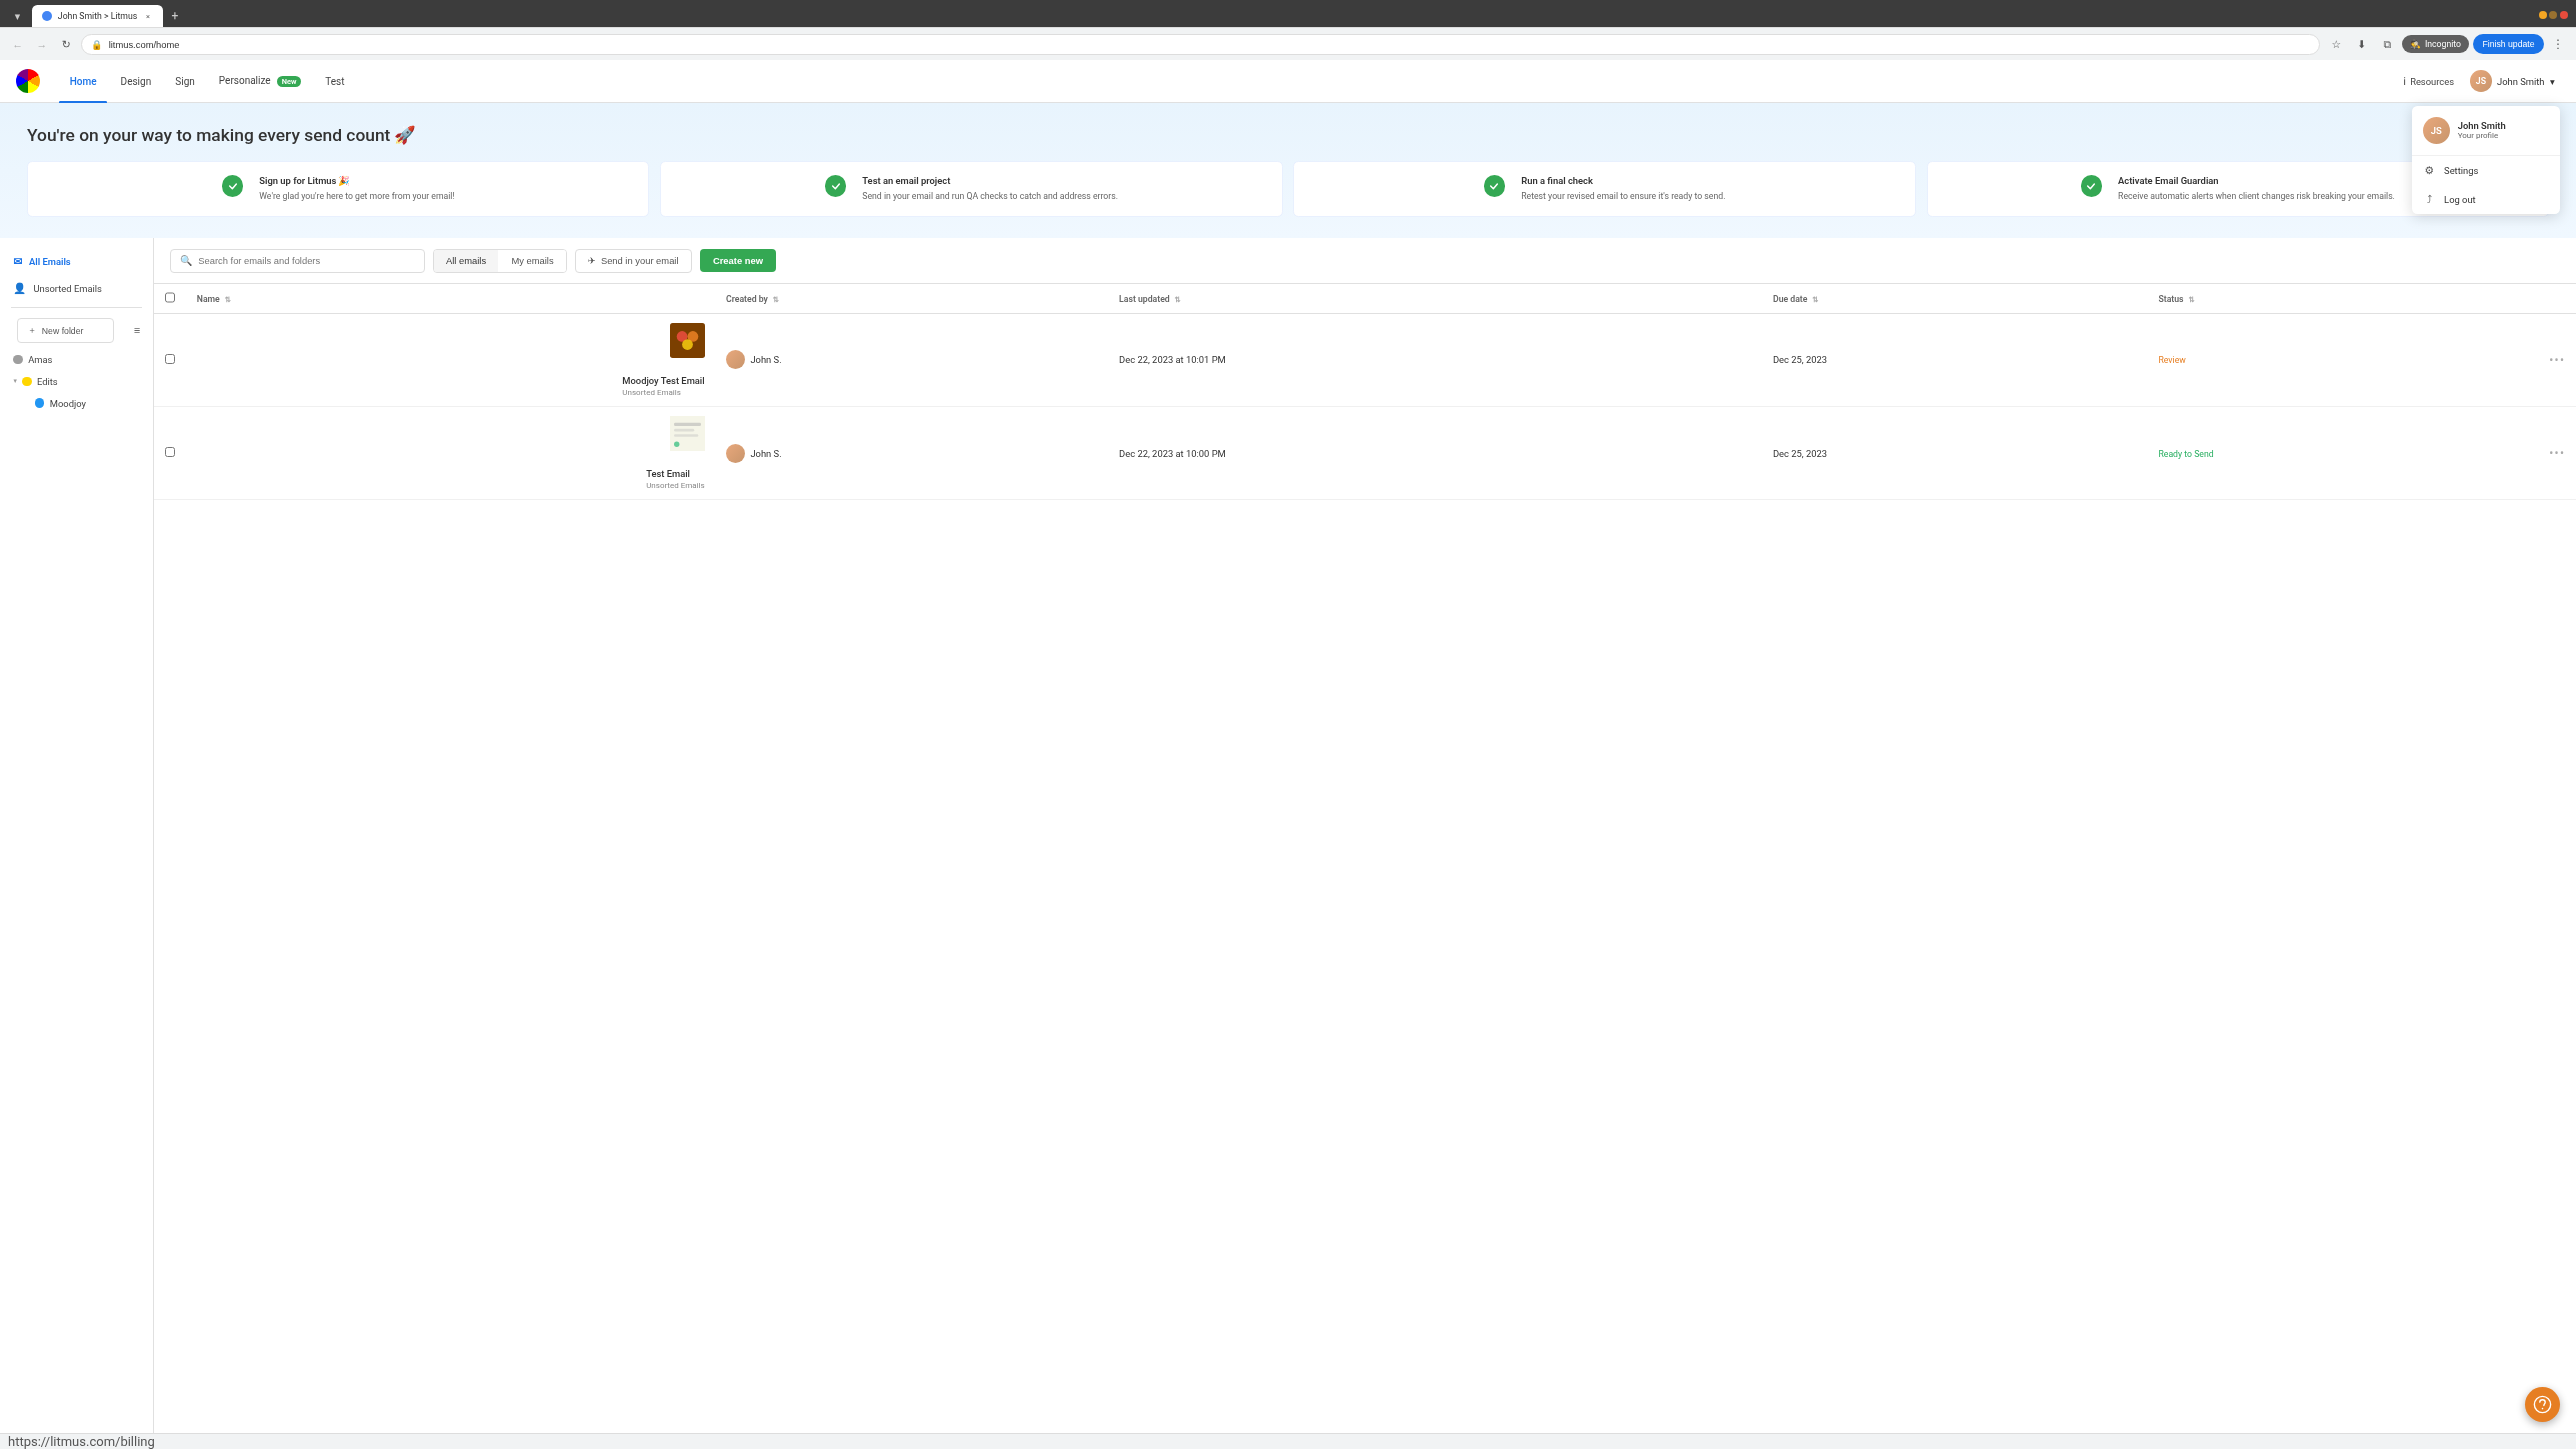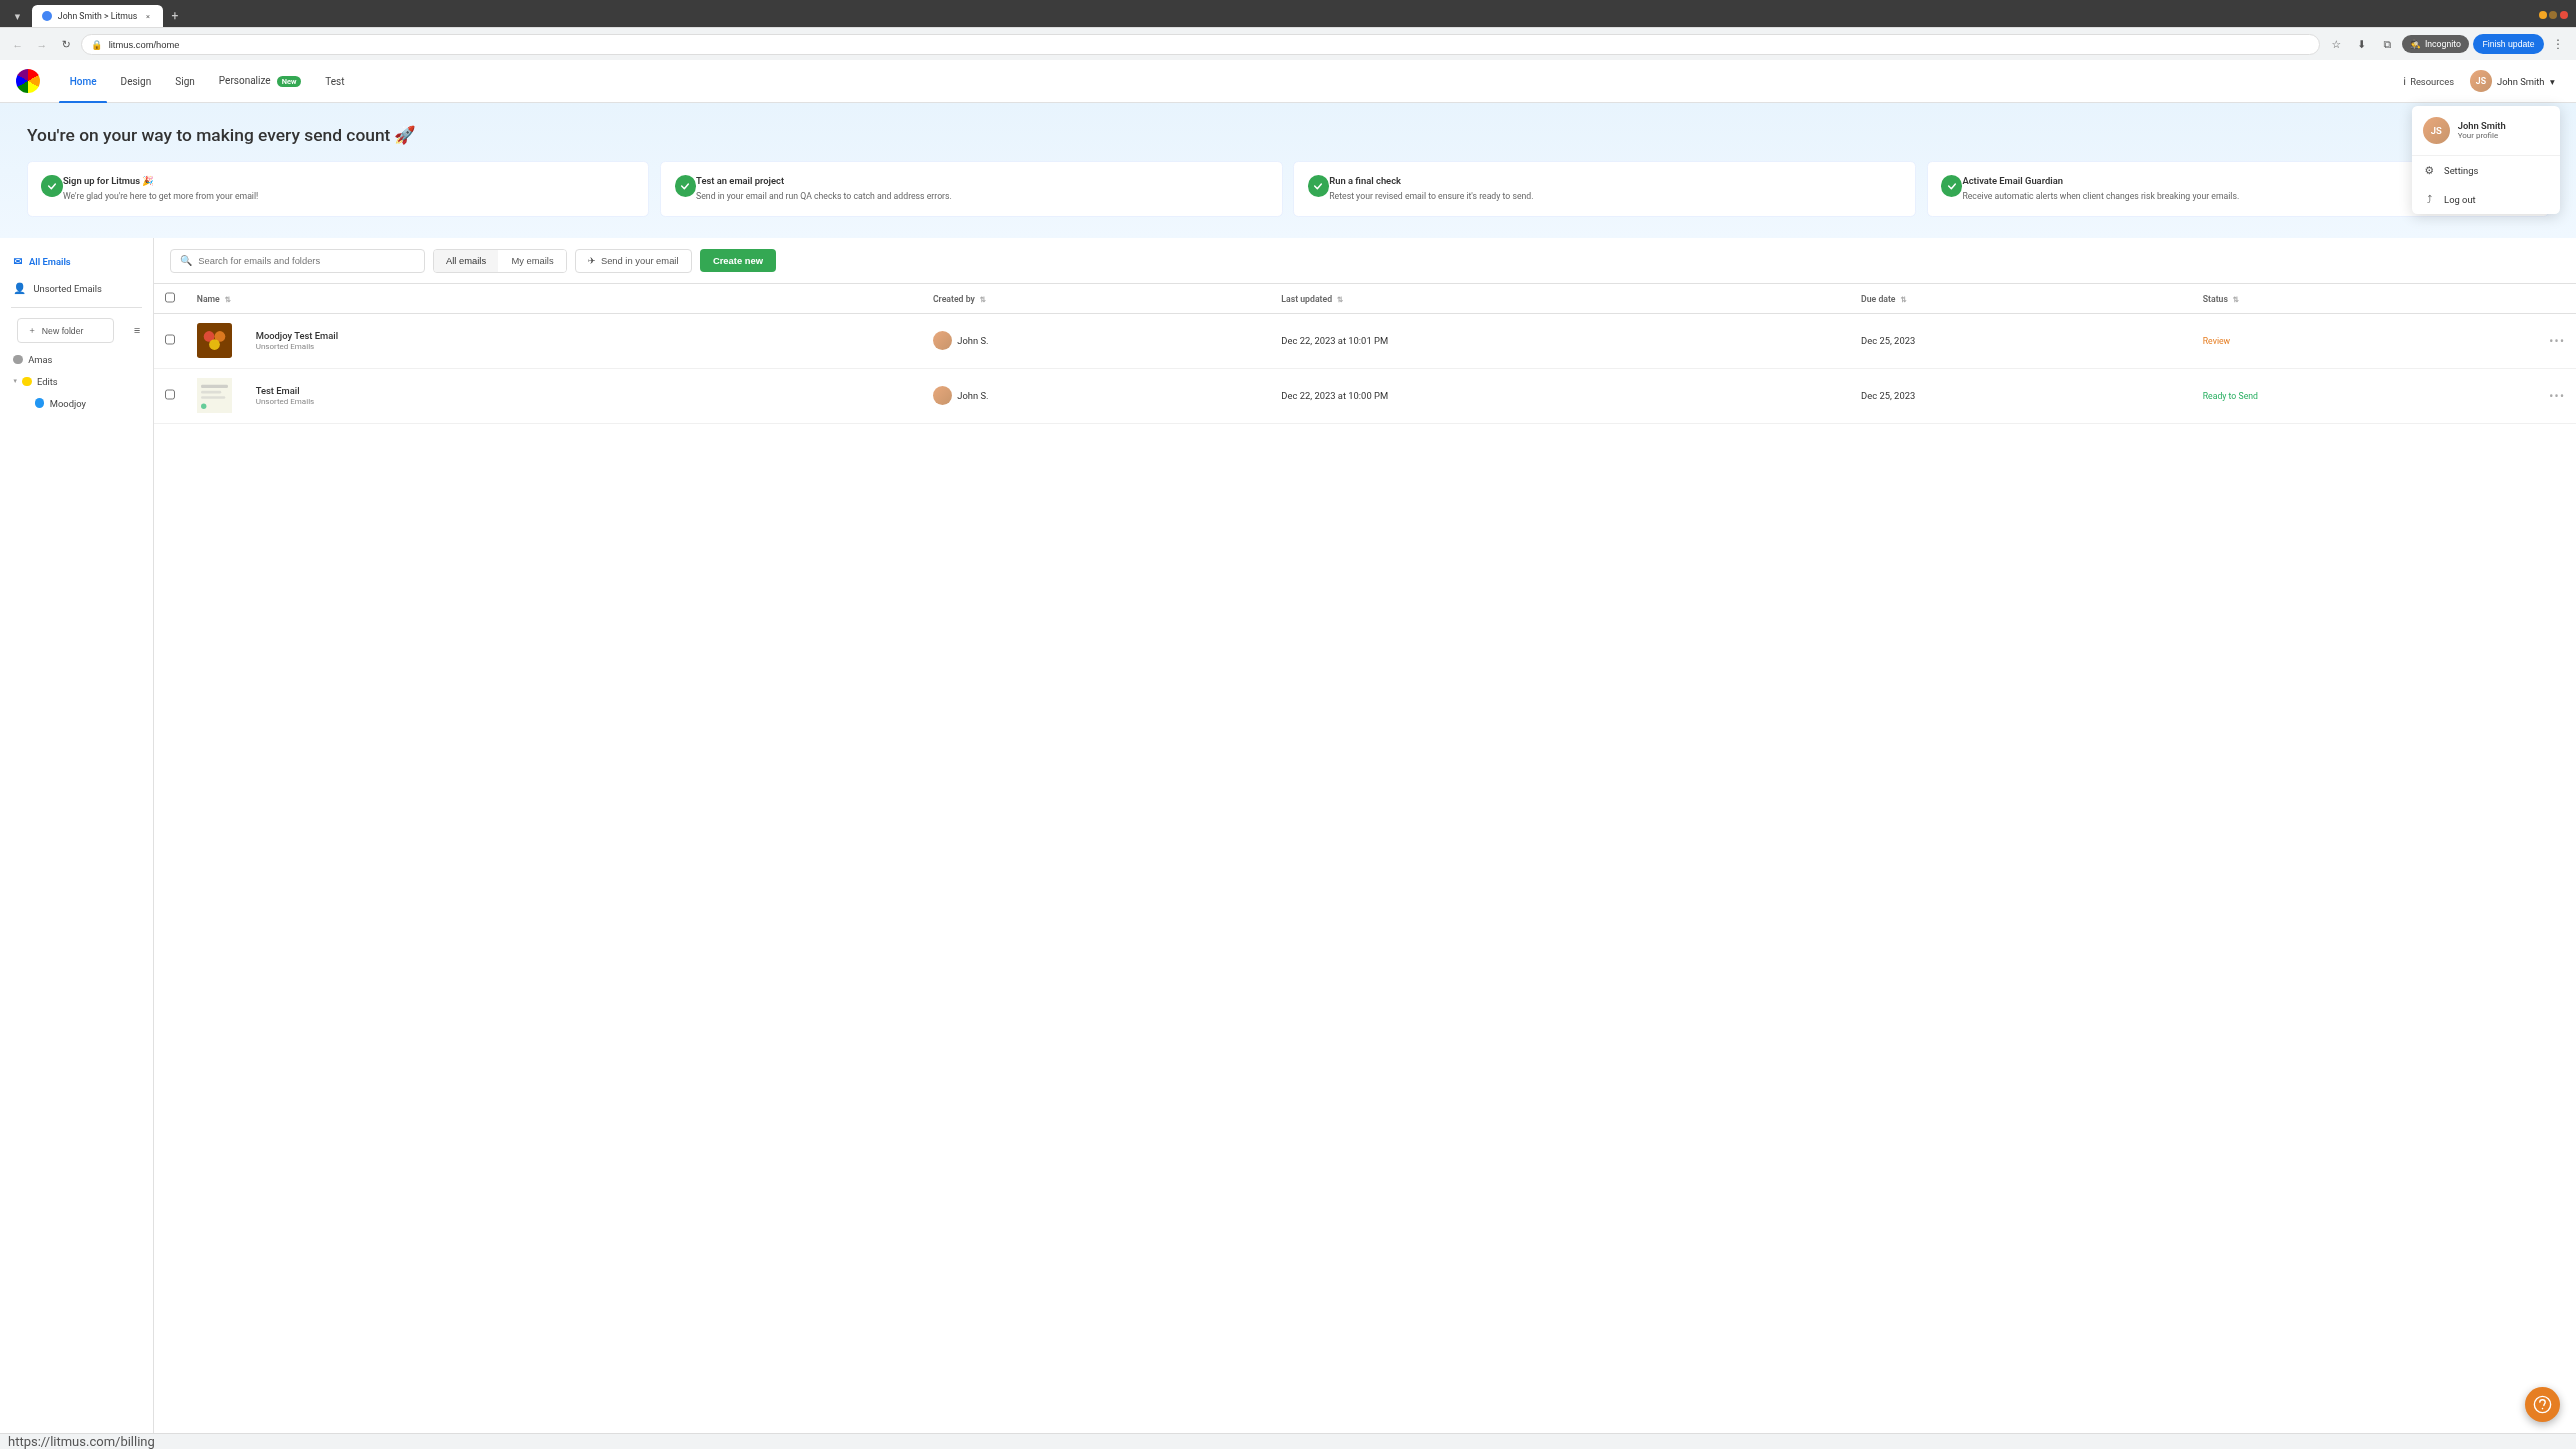--- a/index.html
+++ b/index.html
@@ -47,21 +47,21 @@
     .dropdown-user-name { font-size: 9.4px; font-weight: 600; color: #333; }
     .dropdown-user-sub { font-size: 8px; color: #666; }
     .dropdown-item { display: flex; align-items: center; gap: 8px; padding: 8px 10.7px; font-size: 9.4px; color: #333; cursor: pointer; }
     .dropdown-icon { width: 13.4px; height: 13.4px; display: flex; align-items: center; justify-content: center; color: #555; font-size: 10.7px; }
 
     
     .hero { background: linear-gradient(to bottom, #e8f4fd, #f0f8ff); padding: 21.5px 27px; }
     .getting-started-label { font-size: 8px; font-weight: 600; color: #555; letter-spacing: 0.7px; text-transform: uppercase; margin-bottom: 5.4px; }
     .hero-title { font-size: 17.4px; font-weight: 500; color: #333; margin-bottom: 16px; }
     .task-cards { display: grid; grid-template-columns: repeat(4, 1fr); gap: 10.7px; }
-    .task-card { background: #fff; border-radius: 5.4px; padding: 13.4px; display: flex; align-items: flex-start; gap: 0; border: 0.7px solid #e8f0fe; }
+    .task-card { background: #fff; border-radius: 5.4px; padding: 13.4px; display: flex; align-items: flex-start; gap: 16px; border: 0.7px solid #e8f0fe; justify-content: center; }
     .task-check { width: 21.5px; height: 21.5px; border-radius: 50%; background: #34a853; display: flex; align-items: center; justify-content: center; flex-shrink: 0; }
     .task-check svg { width: 12px; height: 12px; }
     .task-title { font-size: 9.4px; font-weight: 600; color: #333; margin-bottom: 4px; }
     .task-desc { font-size: 8.7px; color: #666; line-height: 1.4; }
 
     
     .main-content { display: flex; height: calc(100vh - 60px - 43px - 148px); }
 
     
     .sidebar { width: 154px; border-right: 0.7px solid #e0e0e0; background: #fff; padding: 10.7px 0; overflow-y: auto; flex-shrink: 0; }
@@ -82,21 +82,21 @@
     .search-box { flex: 1; display: flex; align-items: center; gap: 5.4px; border: 0.7px solid #ddd; border-radius: 4px; padding: 5.4px 9.4px; background: #fff; max-width: 255px; }
     .search-box input { border: none; outline: none; font-size: 9.4px; color: #333; width: 100%; background: transparent; }
     .filter-btns { display: flex; gap: 1.3px; border: 0.7px solid #ddd; border-radius: 4px; overflow: hidden; }
     .filter-btn { padding: 5.4px 12px; font-size: 9.4px; color: #555; cursor: pointer; background: #fff; border: none; }
     .filter-btn.active { background: #f5f5f5; font-weight: 500; color: #333; }
     .send-email-btn { display: flex; align-items: center; gap: 5.4px; padding: 5.4px 12px; border: 0.7px solid #ddd; border-radius: 4px; font-size: 9.4px; color: #555; cursor: pointer; background: #fff; }
     .create-new-btn { padding: 6px 13.4px; border-radius: 4px; background: #34a853; color: #fff; font-size: 9.4px; font-weight: 600; cursor: pointer; border: none; }
     .email-table { width: 100%; border-collapse: collapse; }
     .email-table th { text-align: left; padding: 8px 10.7px; font-size: 8.7px; color: #666; font-weight: 600; border-bottom: 0.7px solid #e0e0e0; background: #fff; }
     .email-table td { padding: 9.4px 10.7px; font-size: 9.4px; color: #333; border-bottom: 0.7px solid #f0f0f0; vertical-align: middle; }
-    .email-info { display: flex; align-items: center; gap: 24px; }
+    .email-info { display: flex; align-items: flex-end; gap: 17px; flex-direction: column; }
     .email-name { font-size: 9.4px; font-weight: 500; color: #333; }
     .email-folder { font-size: 8px; color: #888; margin-top: 1.3px; }
     .user-cell { display: flex; align-items: center; gap: 5.4px; }
     .user-avatar-sm { width: 19px; height: 19px; border-radius: 50%; background: linear-gradient(135deg, #e8a87c, #c8956b); flex-shrink: 0; }
     .status-badge { display: inline-block; font-size: 8.7px; color: #555; }
     .status-badge.review { color: #e67e22; }
     .status-badge.ready { color: #27ae60; }
     .table-scroll { overflow-y: auto; flex: 1; }
     .sort-icon { font-size: 7.4px; color: #aaa; margin-left: 2.7px; }
     .row-checkbox { width: 10.7px; height: 10.7px; accent-color: #1a73e8; }

